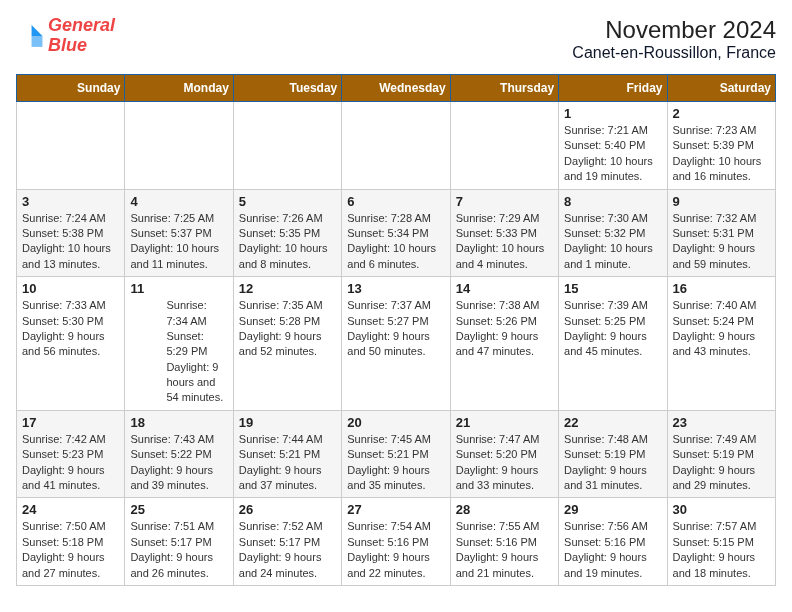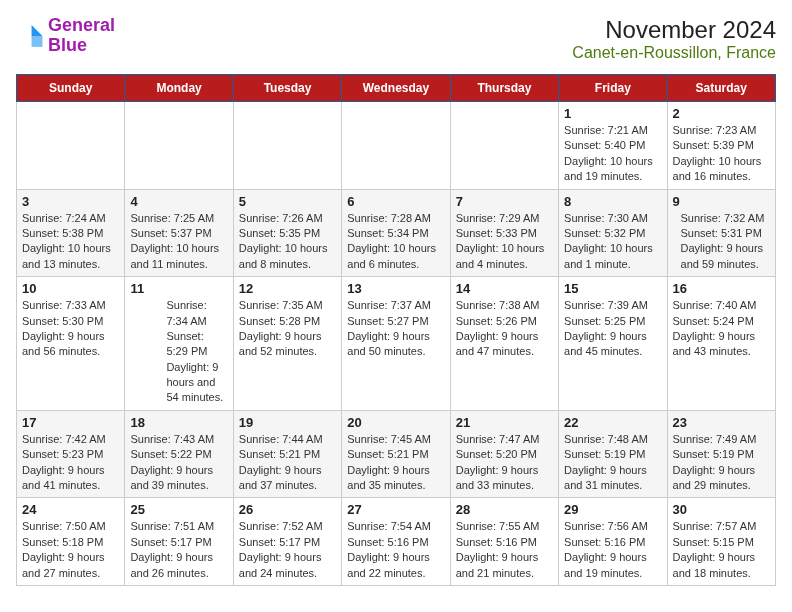--- a/index.html
+++ b/index.html
@@ -20,47 +20,47 @@
       display: flex;
       align-items: center;
       gap: 4px;
     }
     .logo-text {
       font-size: 18px;
       font-weight: bold;
       color: #1a1a1a;
       line-height: 1.1;
     }
-    .logo-text span { color: #a21caf; }
+    .logo-text span { color: #ef4444; font-style: italic; }
     .logo-icon {
       width: 28px;
       height: 28px;
     }
     .title-area {
       text-align: right;
     }
     .month-title {
       font-size: 24px;
       font-weight: 300;
       color: #222;
     }
     .location-title {
       font-size: 16px;
-      color: #4d7c0f;
+      color: #0f172a;
     }
     table {
       width: 100%;
       border-collapse: collapse;
       font-size: 11px;
     }
     thead th {
-      background: #b91c1c;
+      background: #a16207;
       color: #fff;
       padding: 6px 4px;
-      text-align: center;
+      text-align: right;
       font-size: 12px;
       font-weight: 600;
       border: 1px solid #1a5fa0;
     }
     td {
       border: 1px solid #ccc;
       vertical-align: top;
       padding: 4px 5px;
       width: calc(100% / 7);
       min-height: 80px;
@@ -166,21 +166,21 @@
 Daylight: 10 hours and 4 minutes.</div>
         </td>
         <td>
           <div class="day-num">8</div>
           <div class="day-info" style="white-space: pre-line;">Sunrise: 7:30 AM
 Sunset: 5:32 PM
 Daylight: 10 hours and 1 minute.</div>
         </td>
         <td>
           <div class="day-num">9</div>
-          <div class="day-info" style="white-space: pre-line; margin-left: 8px;">Sunrise: 7:32 AM
+          <div class="day-info" style="white-space: pre-line;">Sunrise: 7:32 AM
 Sunset: 5:31 PM
 Daylight: 9 hours and 59 minutes.</div>
         </td>
       </tr>
       <tr>
         <td>
           <div class="day-num">10</div>
           <div class="day-info" style="white-space: pre-line;">Sunrise: 7:33 AM
 Sunset: 5:30 PM
 Daylight: 9 hours and 56 minutes.</div>

